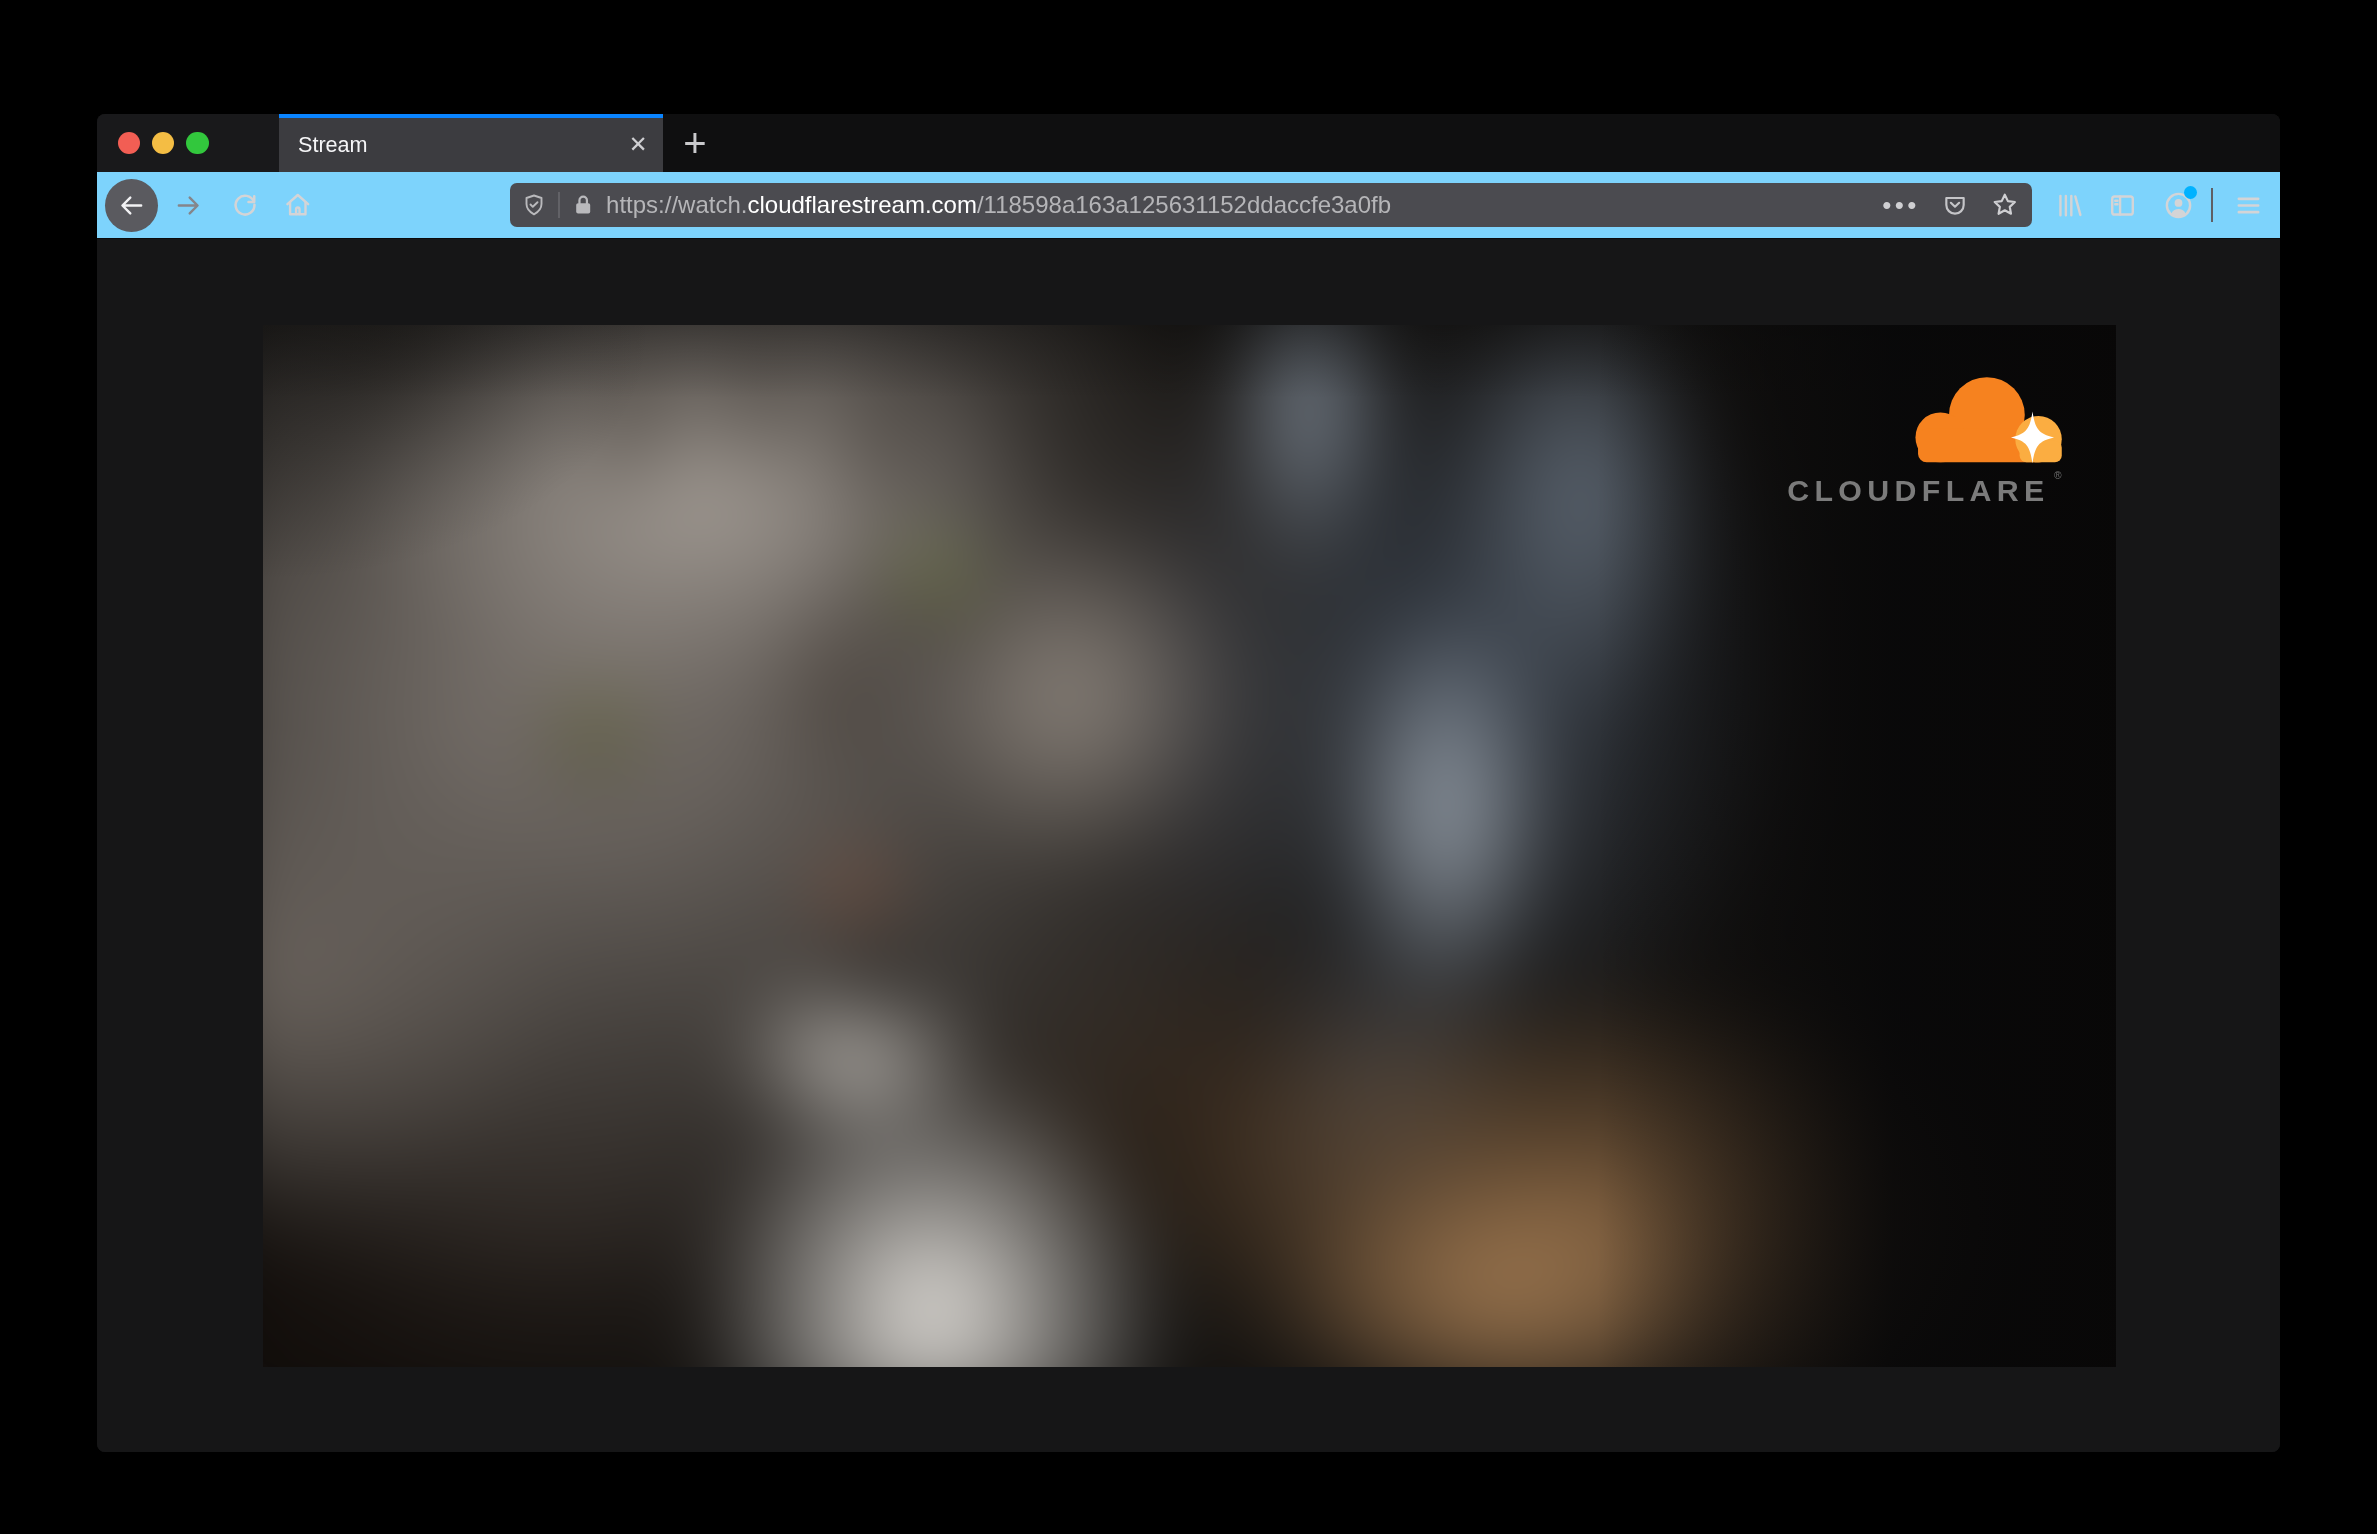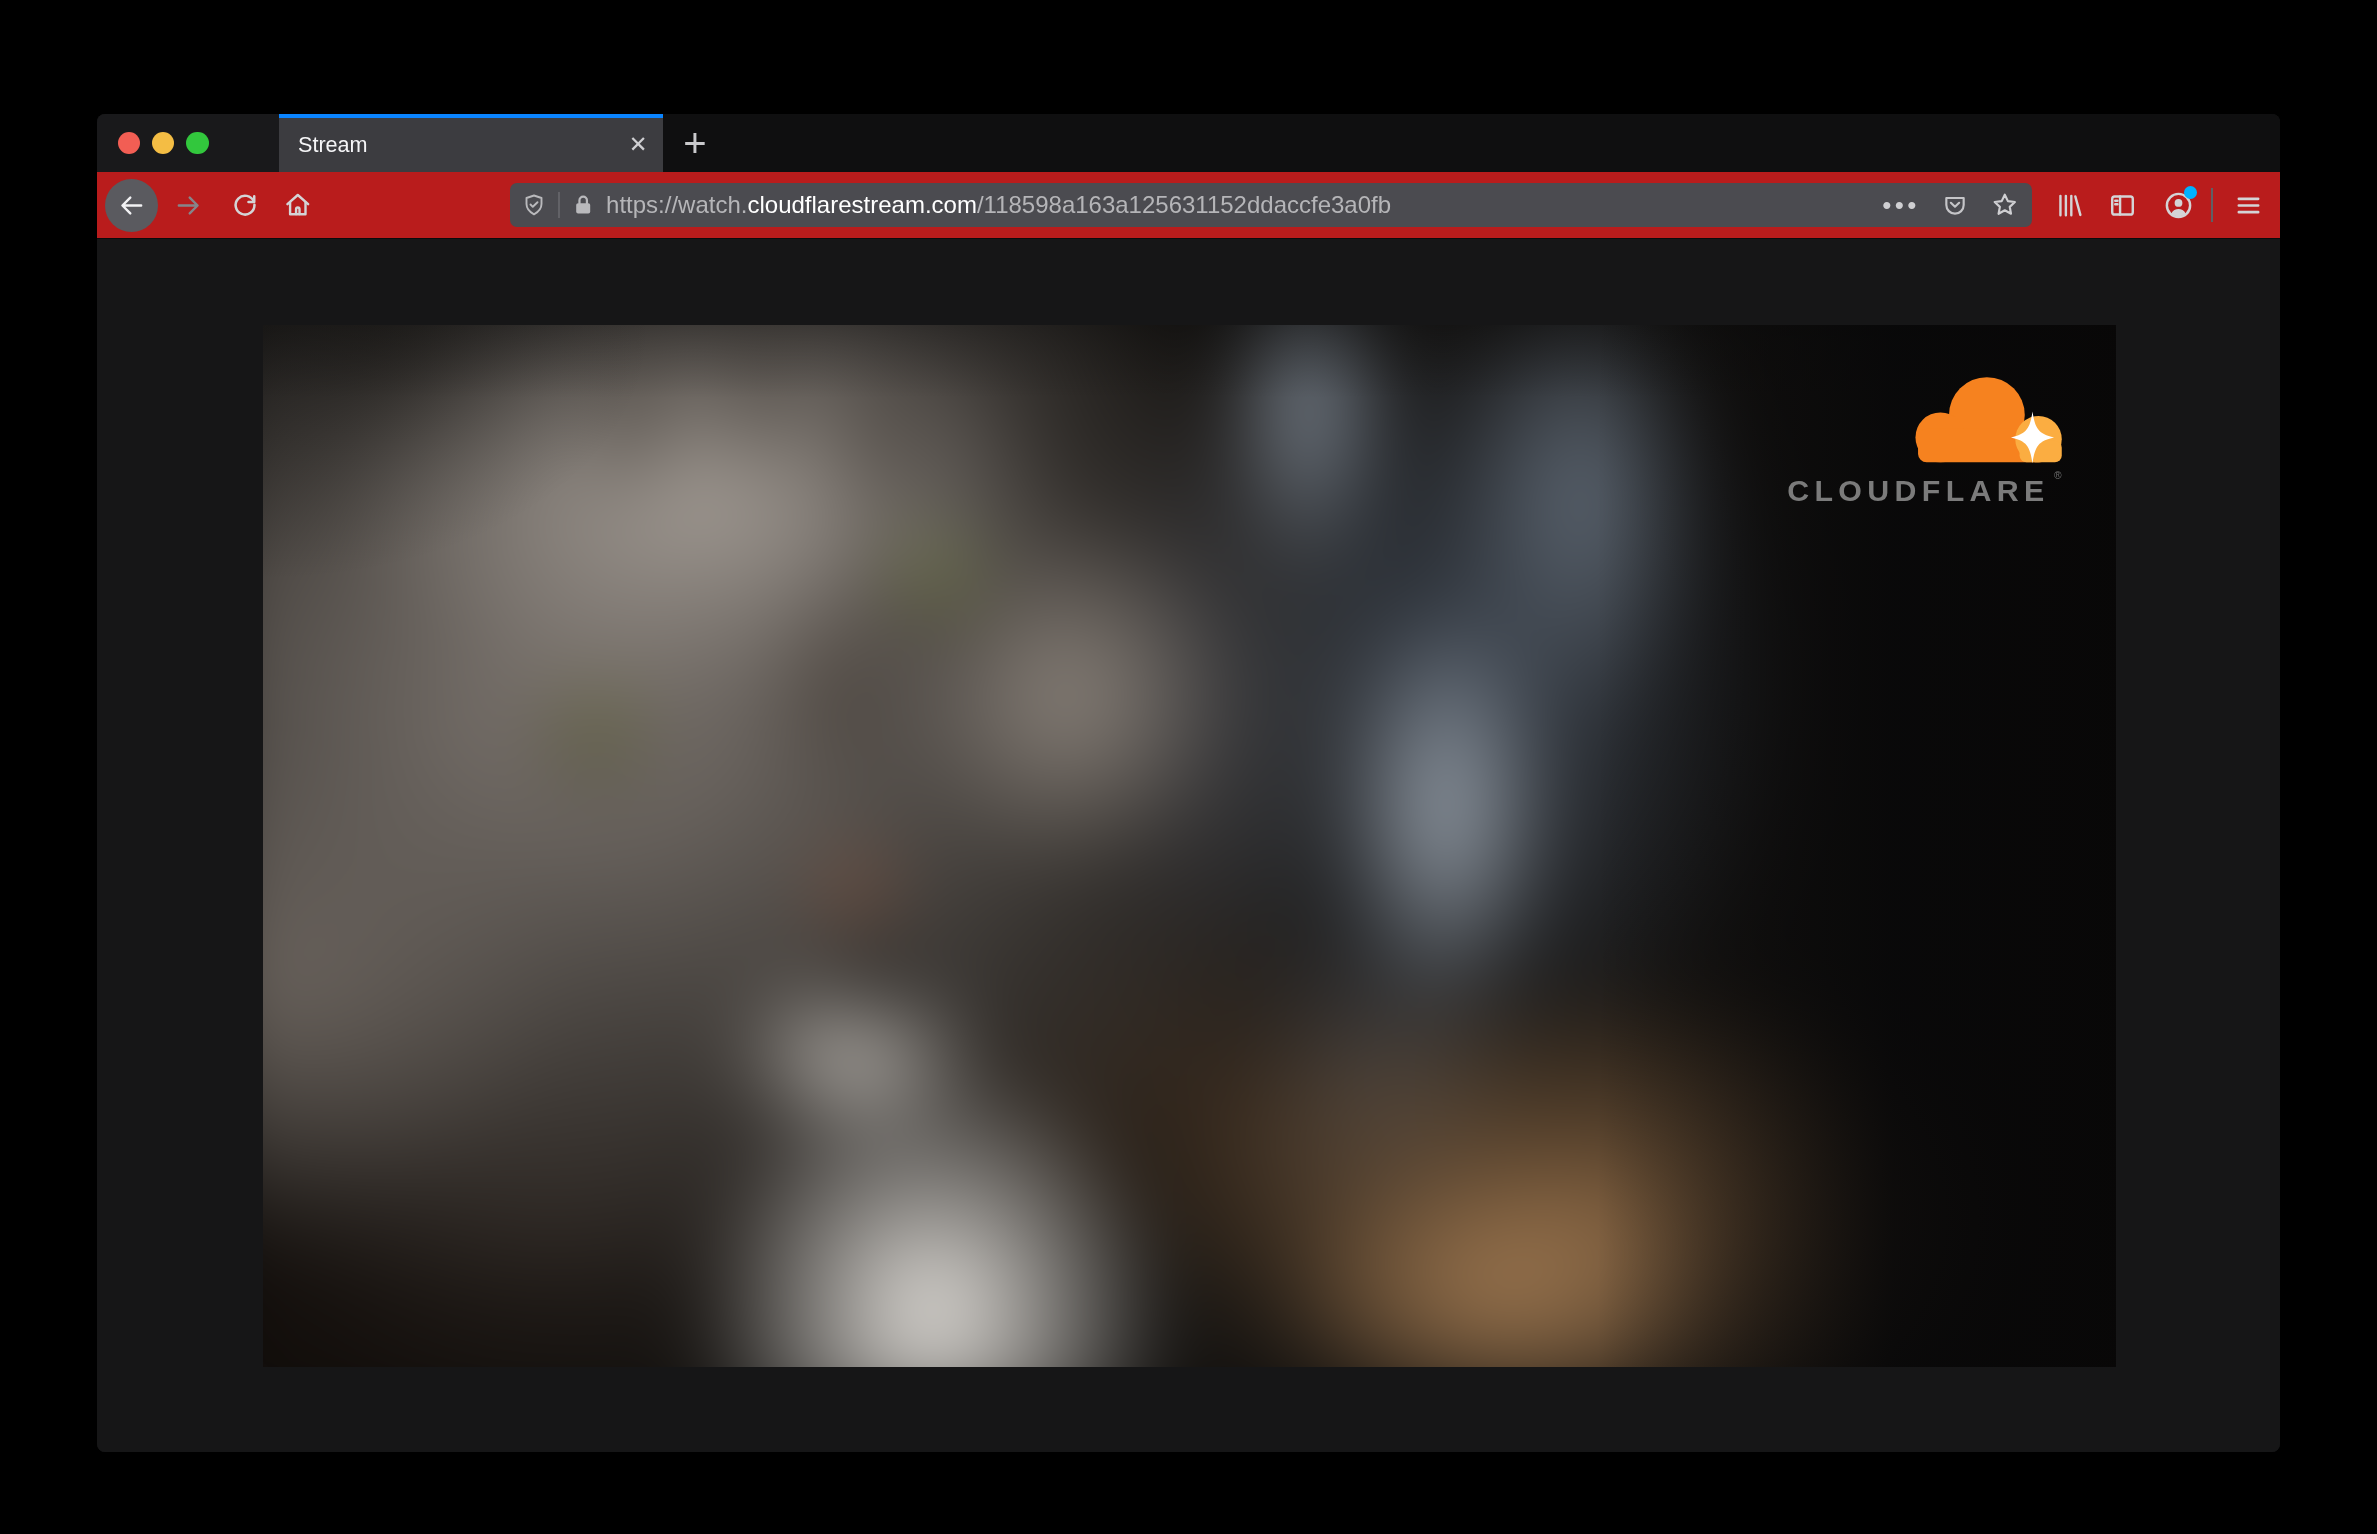--- a/index.html
+++ b/index.html
@@ -22,21 +22,21 @@
   .tab{position:absolute;left:182px;top:0;width:384px;height:58px;background:#3c3c40;
        border-top:4.3px solid var(--accent);box-sizing:border-box;
        display:flex;align-items:center;padding:0 15.5px 0 19px;}
   .tab-title{color:#f5f5f7;font-size:21.6px;font-weight:500;flex:1 1 auto;text-align:left;}
   .tab-close{color:#cfcfd2;font-size:22.4px;line-height:22.4px;cursor:default;}
   .newtab{position:absolute;left:579px;top:10.3px;width:38px;height:38px;display:flex;
           align-items:center;justify-content:center;}
   .newtab span{color:#c9c9cc;font-size:40px;font-weight:300;line-height:34px;}
 
   
-  .toolbar{position:absolute;left:0;top:58px;width:2183px;height:67px;background:#b91c1c;
+  .toolbar{position:absolute;left:0;top:58px;width:2183px;height:67px;background:#7dd3fc;
            border-bottom:1.7px solid #0b0b0c;box-sizing:border-box;}
   .navbtn{position:absolute;top:0;width:55px;height:66px;display:flex;align-items:center;justify-content:center;}
   .navbtn svg{display:block;}
   .btn-back{left:6.9px;}
   .btn-back .circ{width:53px;height:53px;border-radius:50%;background:#5a5a5f;
                   display:flex;align-items:center;justify-content:center;}
   .btn-forward{left:64px;}
   .btn-reload{left:120px;}
   .btn-home{left:173px;}
 

